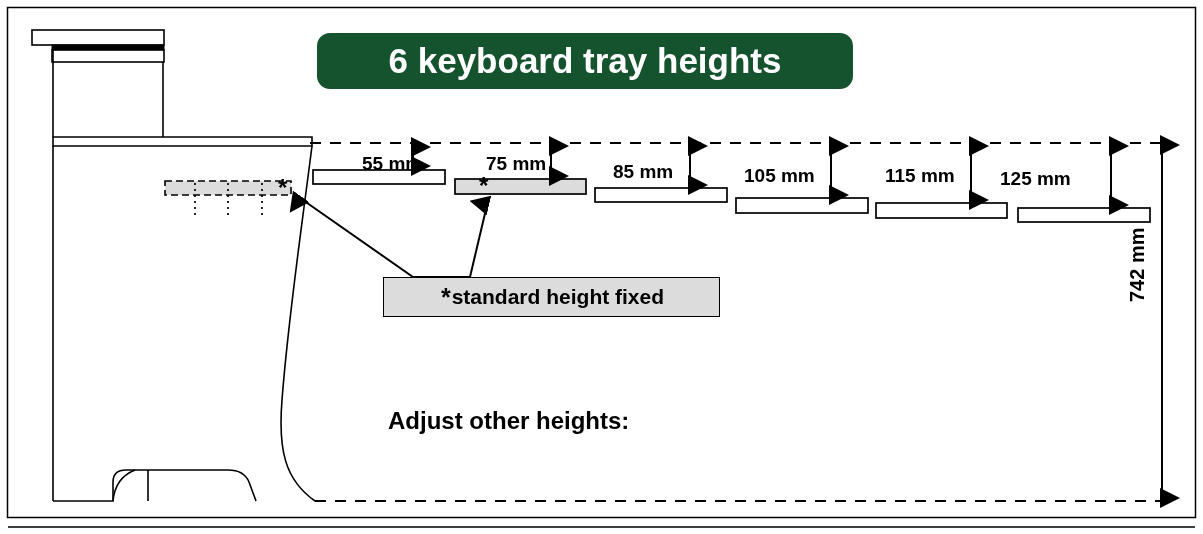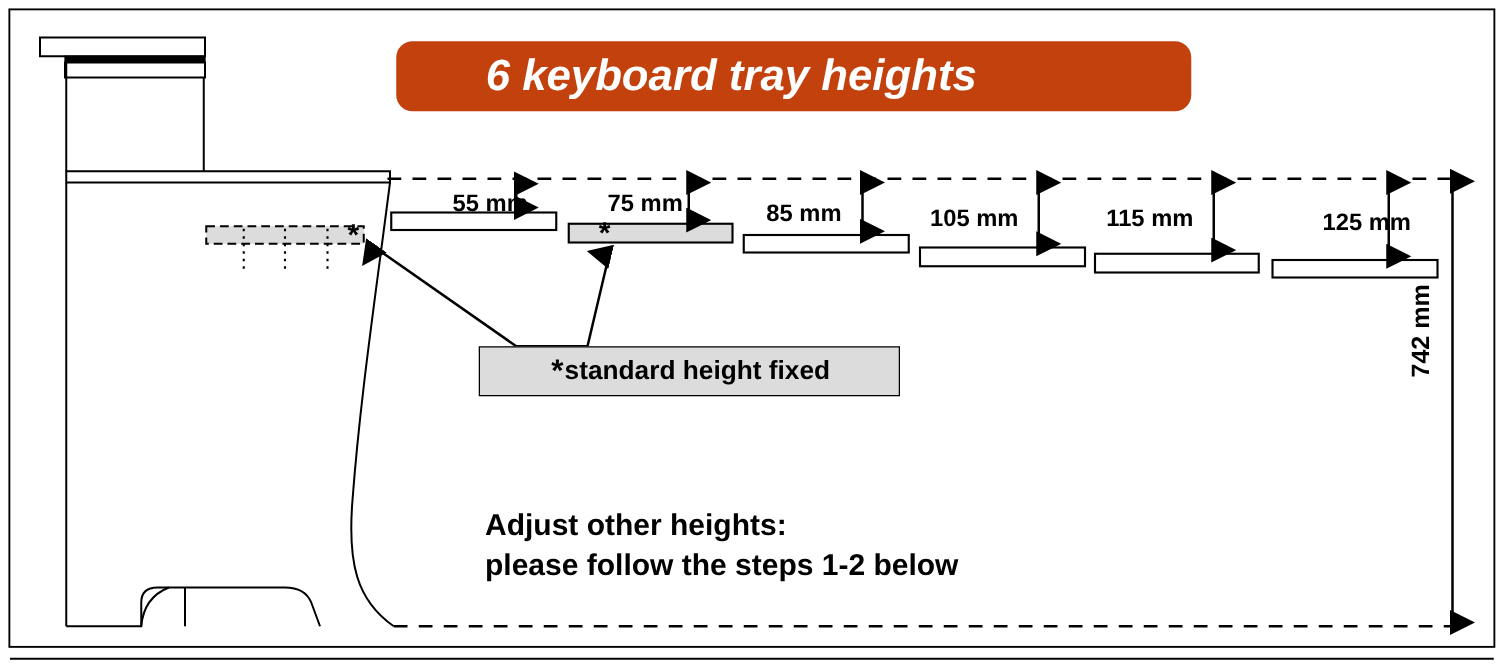--- a/index.html
+++ b/index.html
@@ -1,21 +1,21 @@
 <!DOCTYPE html>
 <html><head>
 <meta charset="utf-8">
 <style>
   html,body{margin:0;padding:0;background:#ffffff;}
   body{width:1203px;height:534px;font-family:"Liberation Sans",sans-serif;}
   #stage{position:relative;width:1203px;height:534px;overflow:hidden;background:#fff;}
   #stage svg{position:absolute;left:0;top:0;}
   .lbl{position:absolute;font-family:"Liberation Sans",sans-serif;font-weight:bold;color:#000;white-space:nowrap;}
   .mm-label{font-size:19px;letter-spacing:0px;}
-  .title-banner{position:absolute;left:317px;top:33px;width:636px;height:56px;background:#c2410c;border-radius:13px;font-style:italic;}
+  .title-banner{position:absolute;left:317px;top:33px;width:536px;height:56px;background:#14532d;border-radius:13px;}
   .title-text{position:absolute;left:0;top:0;width:536px;height:56px;display:flex;align-items:center;justify-content:center;
               color:#ffffff;font-size:35px;font-weight:bold;font-family:"Liberation Sans",sans-serif;letter-spacing:0px;}
   .callout-box{position:absolute;left:383px;top:277px;width:337px;height:40px;background:#dcdcdc;border:1px solid #000;box-sizing:border-box;}
   .callout-text{position:absolute;left:0;top:0;width:337px;height:38px;display:flex;align-items:center;justify-content:center;
                 font-size:21px;font-weight:bold;color:#000;font-family:"Liberation Sans",sans-serif;}
   .callout-star{font-size:25px;line-height:0.6;vertical-align:super;margin-right:1px;}
   .instr{position:absolute;left:388px;top:392px;font-size:24px;font-weight:bold;color:#000;line-height:32px;margin-top:13px;}
   .vlabel{position:absolute;left:1126px;top:302px;font-size:20px;font-weight:bold;color:#000;
           transform:rotate(-90deg);transform-origin:left top;white-space:nowrap;}
 </style>
@@ -107,29 +107,28 @@
 
   <div class="title-banner">
     <div class="title-text">6 keyboard tray heights</div>
   </div>
 
   <div class="lbl mm-label" style="left:330px;top:153px;margin-left:32px;">55 mm</div>
   <div class="lbl mm-label" style="left:462px;top:153px;margin-left:24px;">75 mm</div>
   <div class="lbl mm-label" style="left:613px;top:161px;">85 mm</div>
   <div class="lbl mm-label" style="left:744px;top:165px;">105 mm</div>
   <div class="lbl mm-label" style="left:885px;top:165px;">115 mm</div>
-  <div class="lbl mm-label" style="left:1058px;top:168px;">125 mm</div>
+  <div class="lbl mm-label" style="left:1000px;top:168px;">125 mm</div>
 
   <div class="callout-box">
     <div class="callout-text">
       <span class="callout-star">*</span>
         <span>standard height fixed</span>
     </div>
   </div>
 
   <div class="instr">
     <div>Adjust other heights:</div>
-    <div>please follow the steps 1-2 below</div>
   </div>
 
   <div class="vlabel">742 mm</div>
 
 </div>
 
 </body></html>

